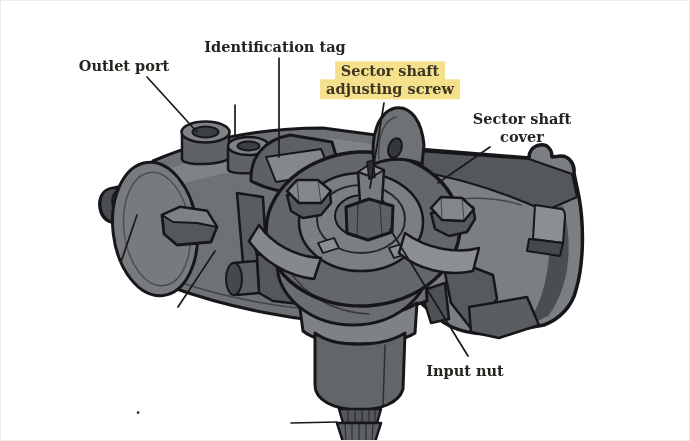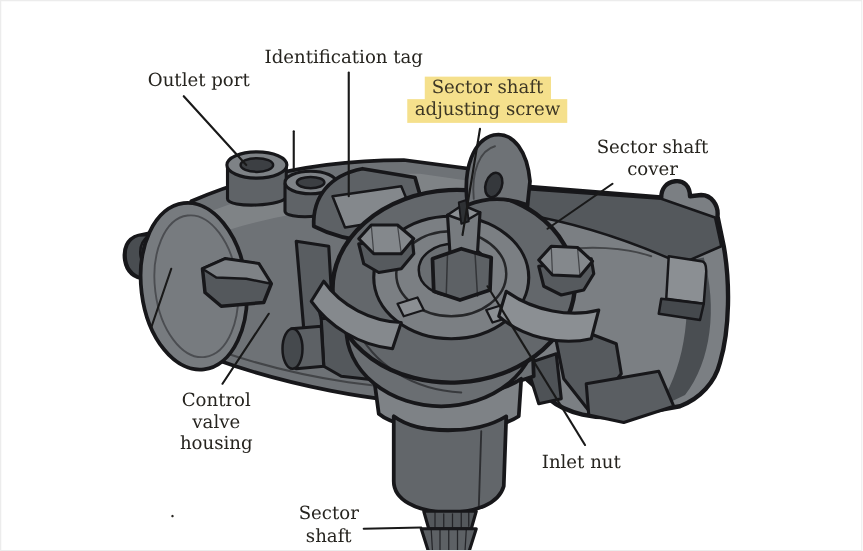--- a/index.html
+++ b/index.html
@@ -9,21 +9,21 @@
   }
   html,body{margin:0;padding:0;background:#fff;}
   #canvas{
     position:relative; width:690px; height:441px; overflow:hidden; box-sizing:border-box;
     background:var(--background); border:1px solid #ececec;
     font-family:"DejaVu Serif", serif;
   }
   #art{position:absolute;left:0;top:0;}
   .label{
     position:absolute; transform:translate(-50%,-50%);
-    font-weight:400; font-size:14.5px; line-height:1.22; letter-spacing:0px;
+    font-weight:700; font-size:14.5px; line-height:1.22; letter-spacing:0px;
     color:var(--label-text); text-align:center; white-space:pre-line; pointer-events:none;
   }
   .hl-chip{
     background:var(--highlight-bg); color:var(--highlight-text);
     padding:1px 6px 2px; -webkit-box-decoration-break:clone; box-decoration-break:clone;
   }
   .dot{font-size:15px;}
 </style>
 </head>
 <body>
@@ -153,26 +153,21 @@
       <line x1="278" y1="57" x2="278" y2="156"></line>
       <line x1="383" y1="102" x2="369" y2="187"></line>
       <line x1="489" y1="146" x2="437" y2="182"></line>
       <line x1="120" y1="261" x2="136" y2="214"></line>
       <line x1="177" y1="306" x2="214" y2="250"></line>
       <line x1="467" y1="355" x2="389" y2="228"></line>
       <line x1="290" y1="422" x2="336" y2="421"></line>
     </g>
   </svg>
 
-  <div class="label" style="left:123px; top:65px;margin-left:35px;">Outlet port</div>
+  <div class="label" style="left:123px; top:65px;">Outlet port</div>
   <div class="label" style="left:274px; top:46px;">Identification tag</div>
   <div class="label" style="left:389px; top:79px;"><span class="hl-chip">Sector shaft
 adjusting screw</span></div>
   <div class="label" style="left:521px; top:127px;">Sector shaft
 cover</div>
-  <div class="label" style="left:172px; top:338px;">Control
-valve
-housing</div>
-  <div class="label" style="left:464px; top:370px;">Inlet nut</div>
-  <div class="label" style="left:262px; top:420px;">Sector
-shaft</div>
+  <div class="label" style="left:464px; top:370px;">Input nut</div>
   <div class="label dot" style="left:137px; top:408px;">.</div>
 </div>
 
 </body></html>

